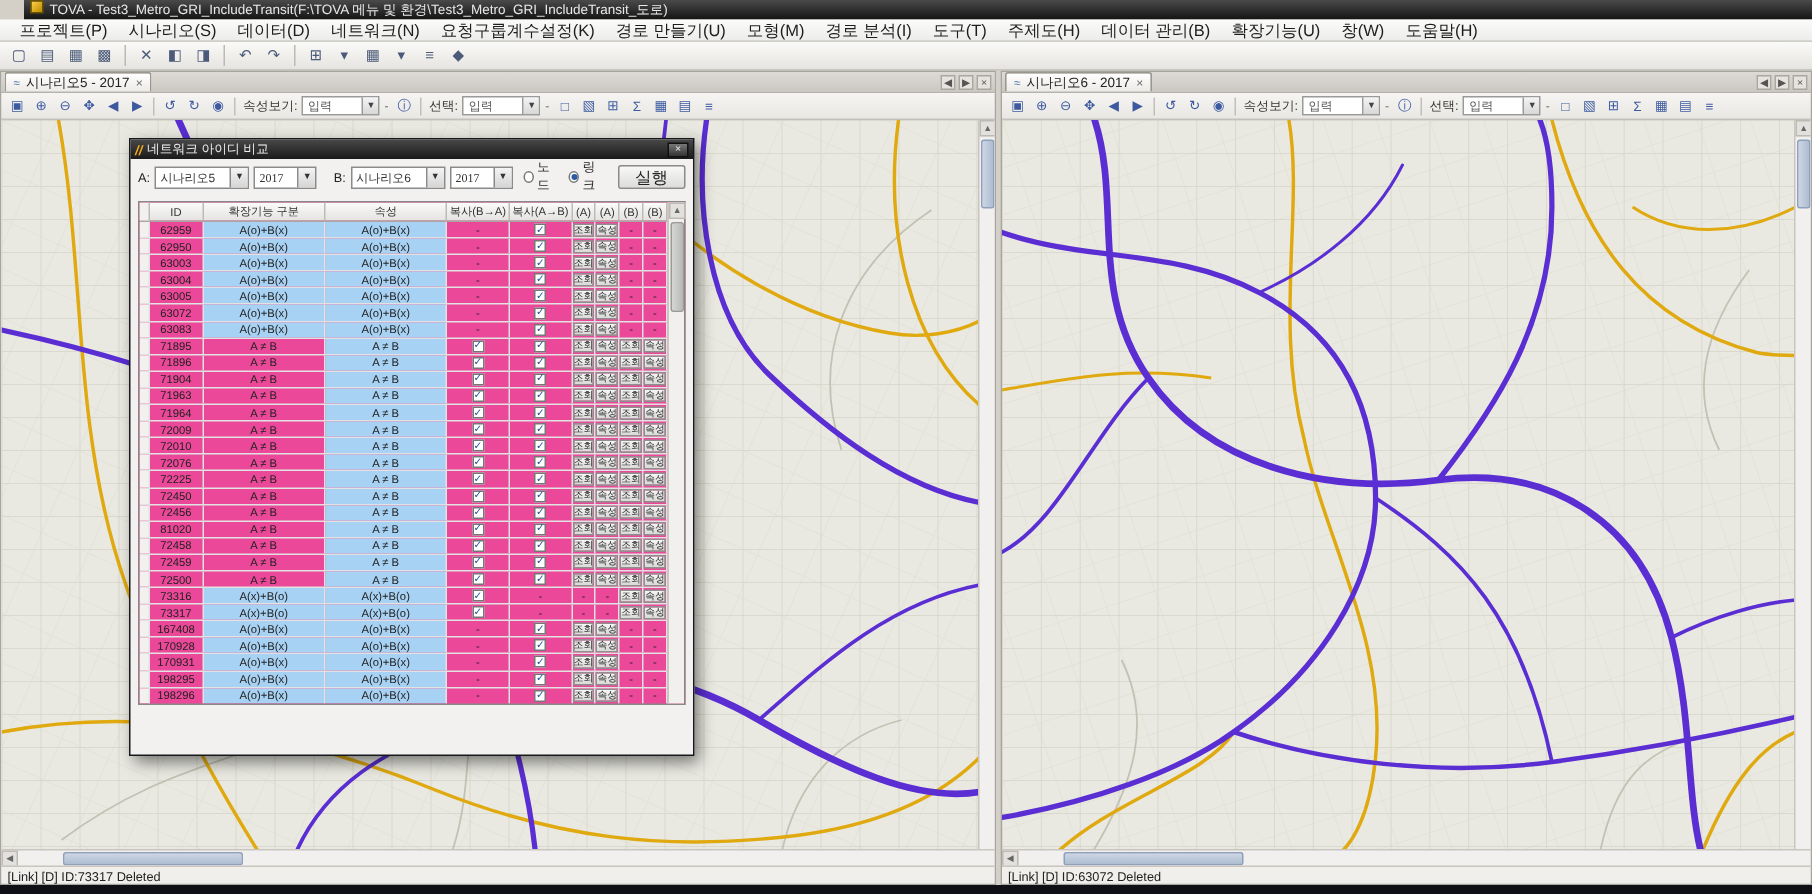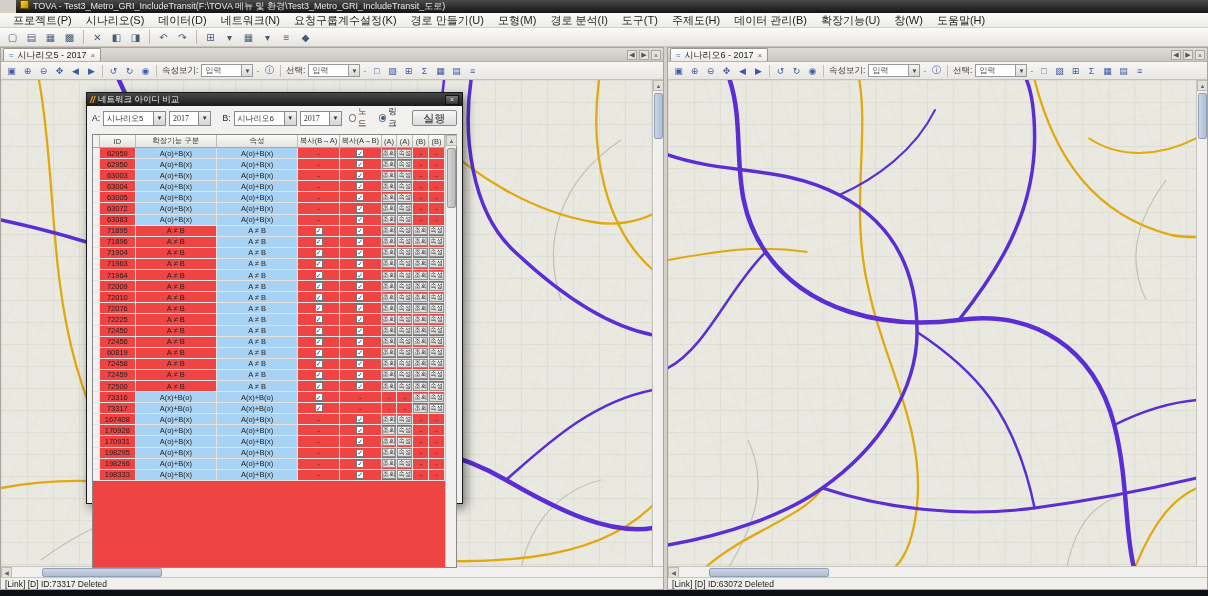--- a/index.html
+++ b/index.html
@@ -90,22 +90,22 @@
     border-left:1px solid #8a8a8a; font-size:6px; display:flex; align-items:center; justify-content:center; }
   .w-scn { width:72px; } .w-yr { width:48px;font-family:Liberation Serif, serif; }
   .radio { display:flex; align-items:center; gap:2px; margin-left:4px; font-size:8.5px; }
   .rdot { width:8px; height:8px; border:1px solid #777; border-radius:50%; background:#fff;
     display:flex; align-items:center; justify-content:center; }
   .rdot.on::after { content:""; width:4px; height:4px; border-radius:50%; background:#2c5aa0; }
   .btn { background:linear-gradient(#f8f8f8,#dcdcda); border:1px solid #8a8a88; border-radius:2px;
     font-size:11px; color:#222; display:flex; align-items:center; justify-content:center; }
   .btn-run { width:52px; height:16px; margin-left:6px; }
 
-  .dlg-table { position:absolute; left:5px; right:5px; top:41px; height:434px;
-    background:#ef4444; border:1px solid #888; display:flex; }
+  .dlg-table { position:absolute; left:5px; right:5px; top:41px; height:336px;
+    background:#ec4899; border:1px solid #888; display:flex; }
   .tgrid { flex:1; overflow:hidden; }
   .trow { display:flex; height:11.1px; border-bottom:1px solid #e2e2e2; }
   .trow.hdr { height:13px; background:linear-gradient(#fbfbfb,#e4e3e0); border-bottom:1px solid #a9a7a2; }
   .tc { border-right:1px solid #e2e2e2; font-size:7.5px; color:#222; display:flex;
     align-items:center; justify-content:center; overflow:hidden; white-space:nowrap; }
   .hdr .tc { font-size:7.5px; color:#333; border-right:1px solid #bdbbb6; }
   .c-gut{width:7px; background:#f2f1ef;} .c-id{width:36px;} .c-net{width:82px;} .c-attr{width:82px;}
   .c-ba{width:42px;} .c-ab{width:42px;} .c-s{width:16px;}
   .blue { background:#a8d2f4; }
   .cb { width:8px; height:8px; border:1px solid #777; background:#fff; font-size:7px;
@@ -805,21 +805,21 @@
             </span>
             <span class="tc c-s">
               <span class="minibtn">조회</span>
             </span>
             <span class="tc c-s">
               <span class="minibtn">속성</span>
             </span>
           </div>
           <div class="trow">
             <span class="tc c-gut"></span>
-            <span class="tc c-id">60819</span>
+            <span class="tc c-id">81020</span>
             <span class="tc c-net">A ≠ B</span>
             <span class="tc c-attr blue">A ≠ B</span>
             <span class="tc c-ba">
               <span class="cb">✓</span>
             </span>
             <span class="tc c-ab">
               <span class="cb">✓</span>
             </span>
             <span class="tc c-s">
               <span class="minibtn">조회</span>

